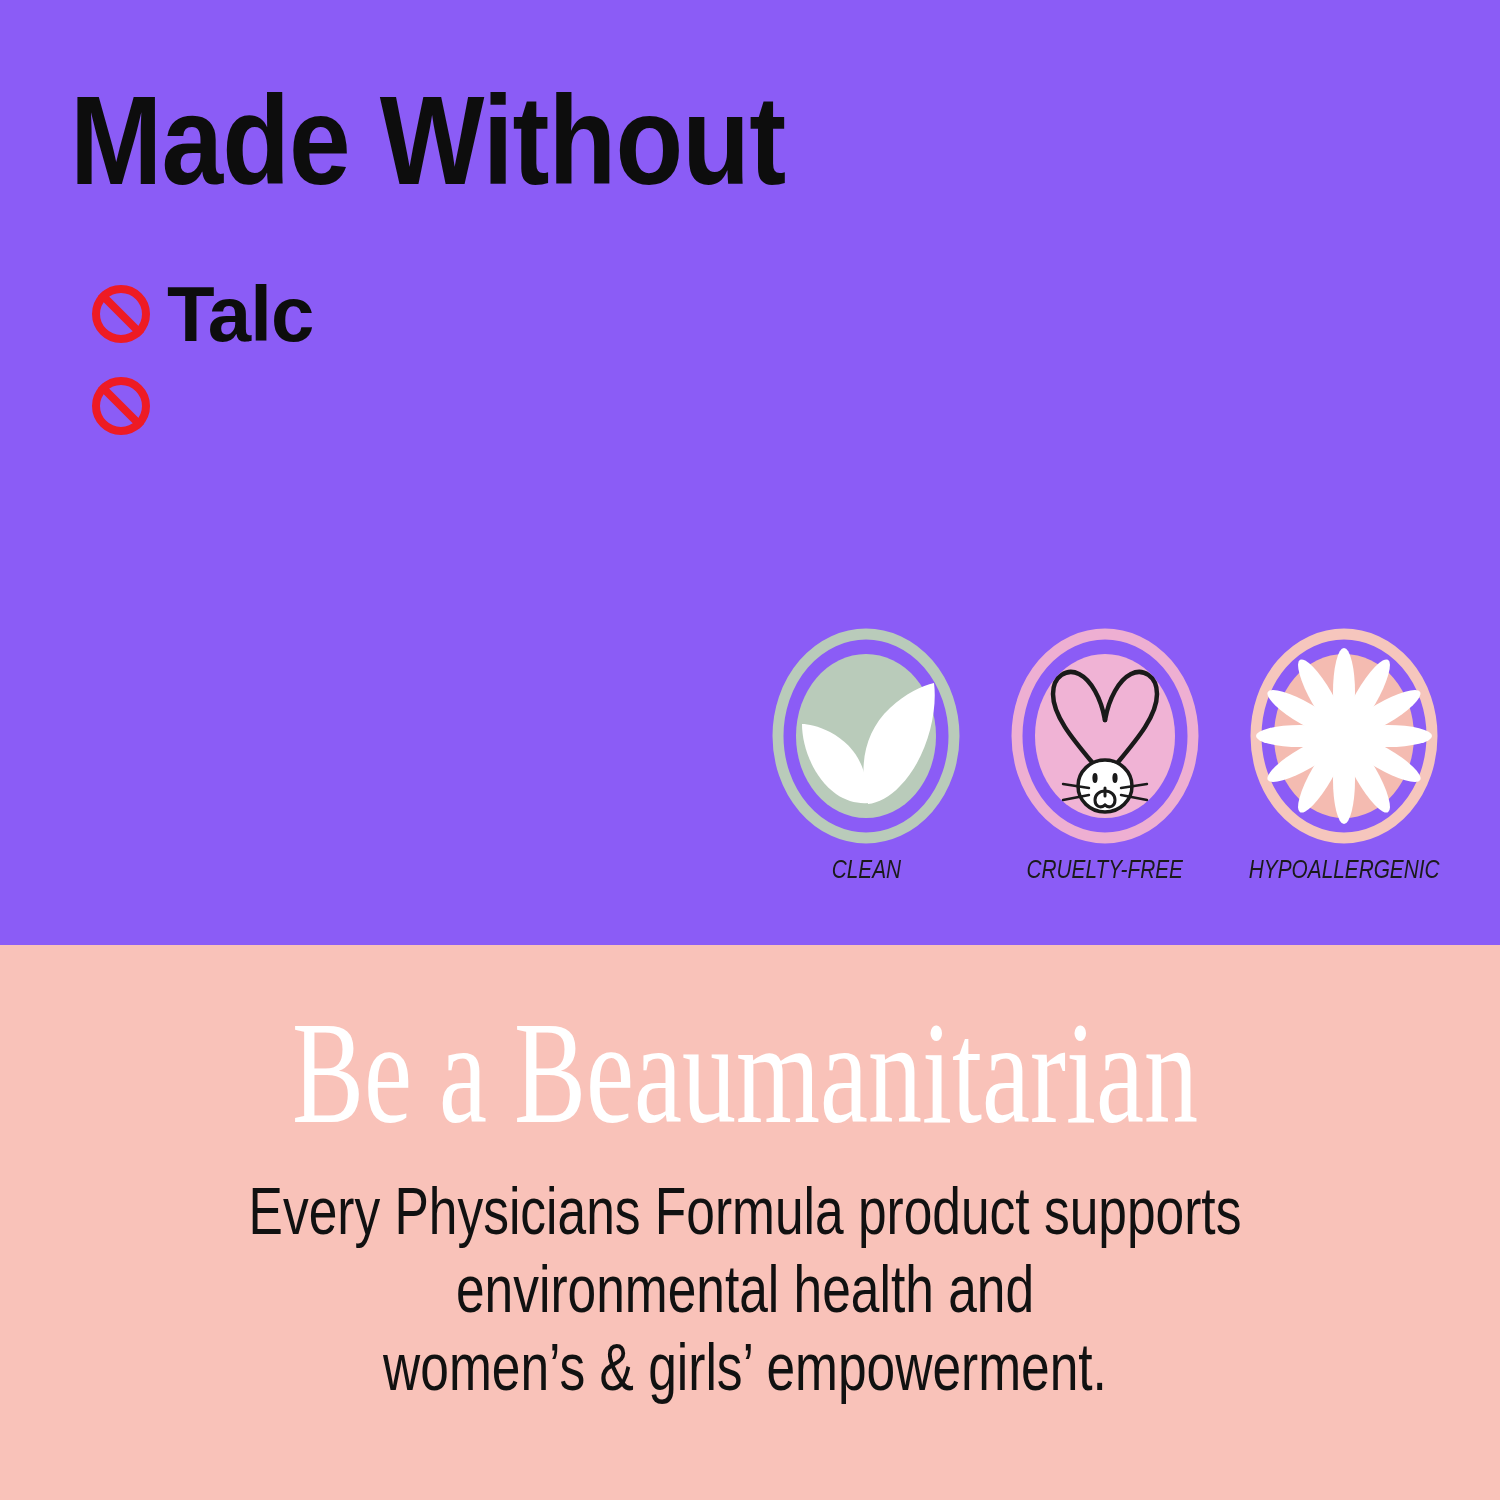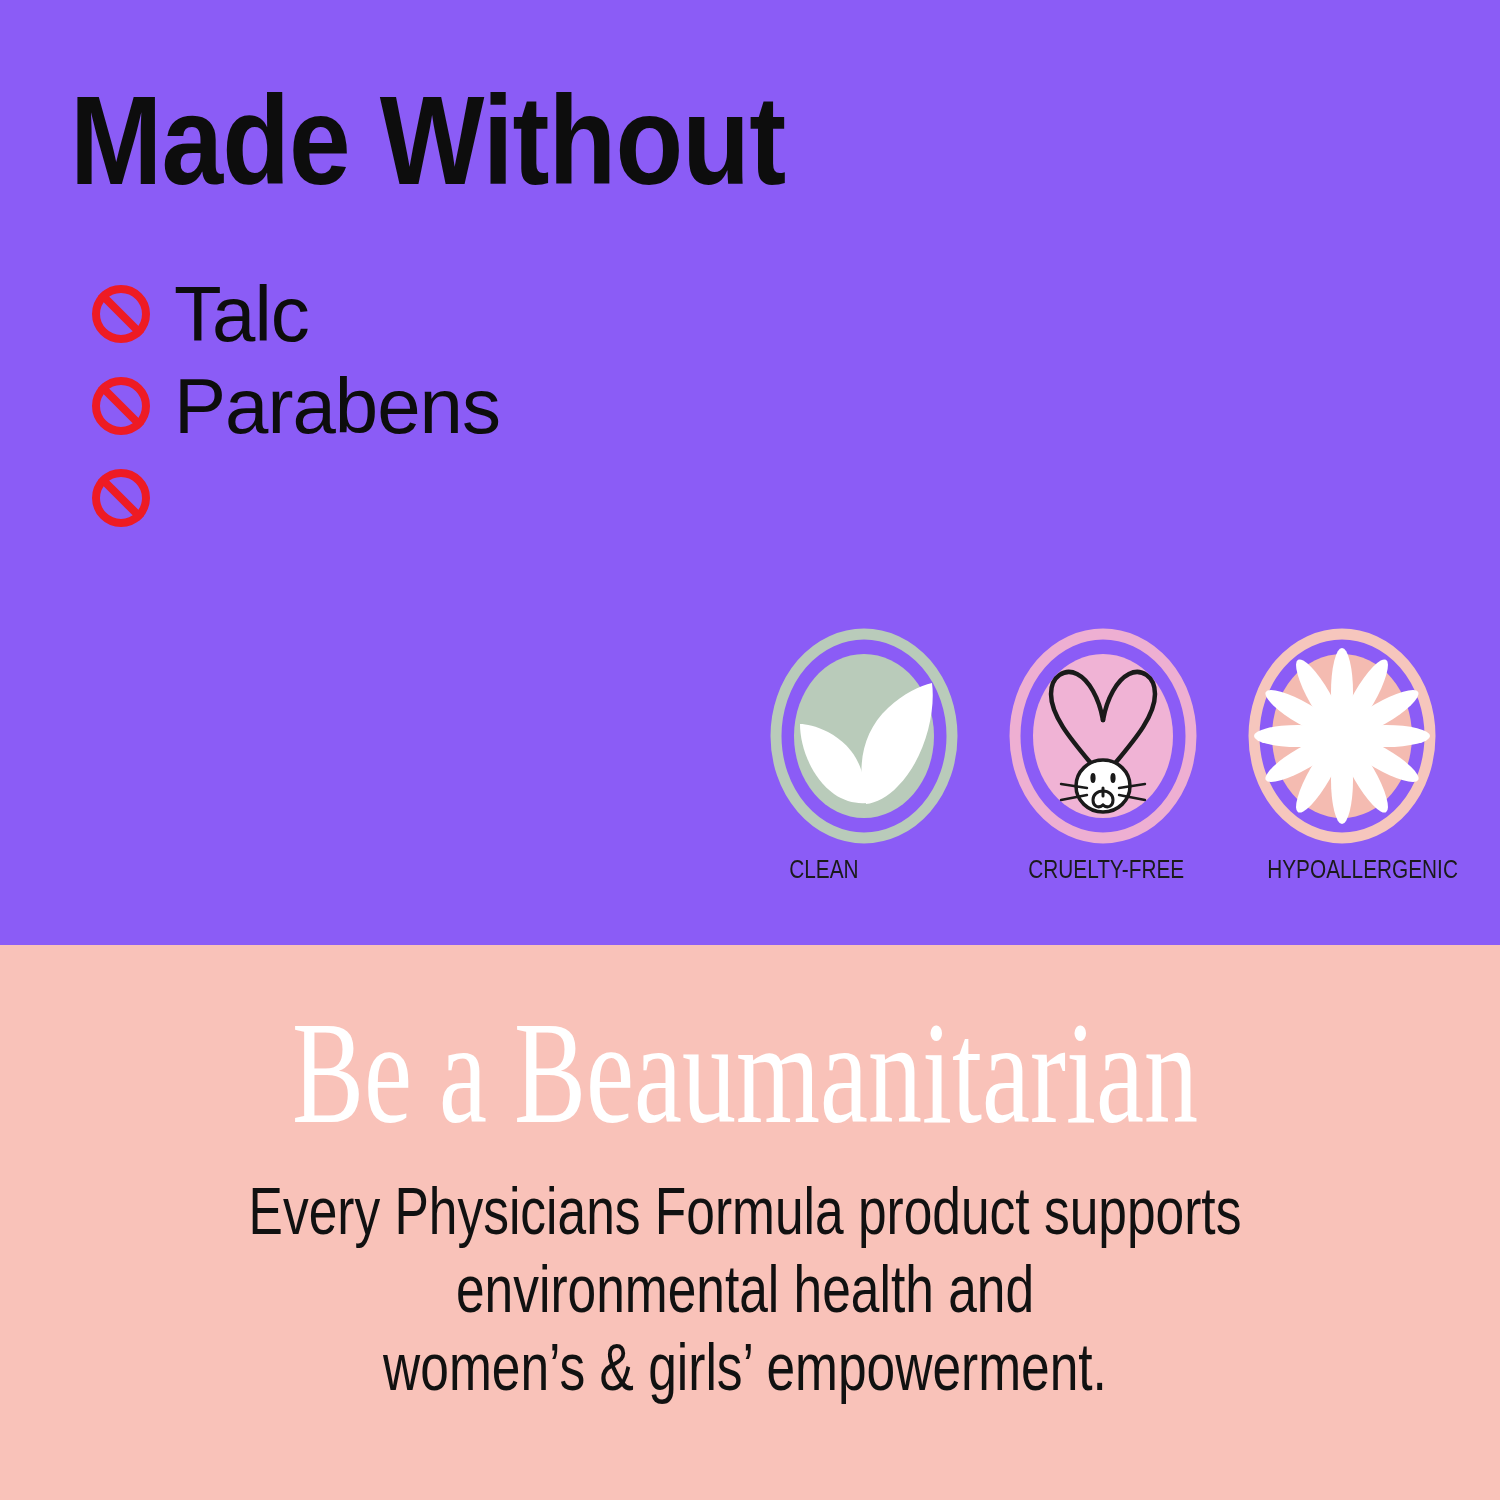--- a/index.html
+++ b/index.html
@@ -72,44 +72,46 @@
     position: absolute;
     left: 50%;
     top: 50%;
     width: 58px;
     height: 8px;
     background: #ee1b24;
     transform: translate(-50%, -50%) rotate(45deg);
   }
   .exclusion-label {
     font-family: "Liberation Sans", sans-serif;
-    font-weight: normal;
+    font-weight: bold;
     font-size: 78px;
     line-height: 78px;
     color: #0d0d0d;
-    margin-left: 24px;
+    margin-left: 17px;
     letter-spacing: -1px;
     white-space: nowrap;
   }
 
   
   .badges {
     position: absolute;
     left: 770px;
     top: 628px;
     width: 670px;
     height: 285px;
     display: flex;
     justify-content: space-between;
     align-items: flex-start;
   }
   .badge {
     width: 192px;
     display: flex;
     flex-direction: column;
+    align-items: center;
+    font-style: italic;
   }
   .badge-mark {
     position: relative;
     width: 188px;
     height: 216px;
     display: flex;
     align-items: center;
     justify-content: center;
   }
   .badge-label {
@@ -175,24 +177,20 @@
 
     <div class="headline">Made Without</div>
 
     <ul class="exclusion-list">
 
       <li class="exclusion-item">
         <span class="no-icon"></span>
         <span class="exclusion-label">Talc</span>
       </li>
 
-      <li class="exclusion-item">
-        <span class="no-icon"></span>
-        <span class="exclusion-label">Parabens</span>
-      </li>
 
       <li class="exclusion-item">
         <span class="no-icon"></span>
       </li>
 
 
     </ul>
 
     <div class="badges">
 

